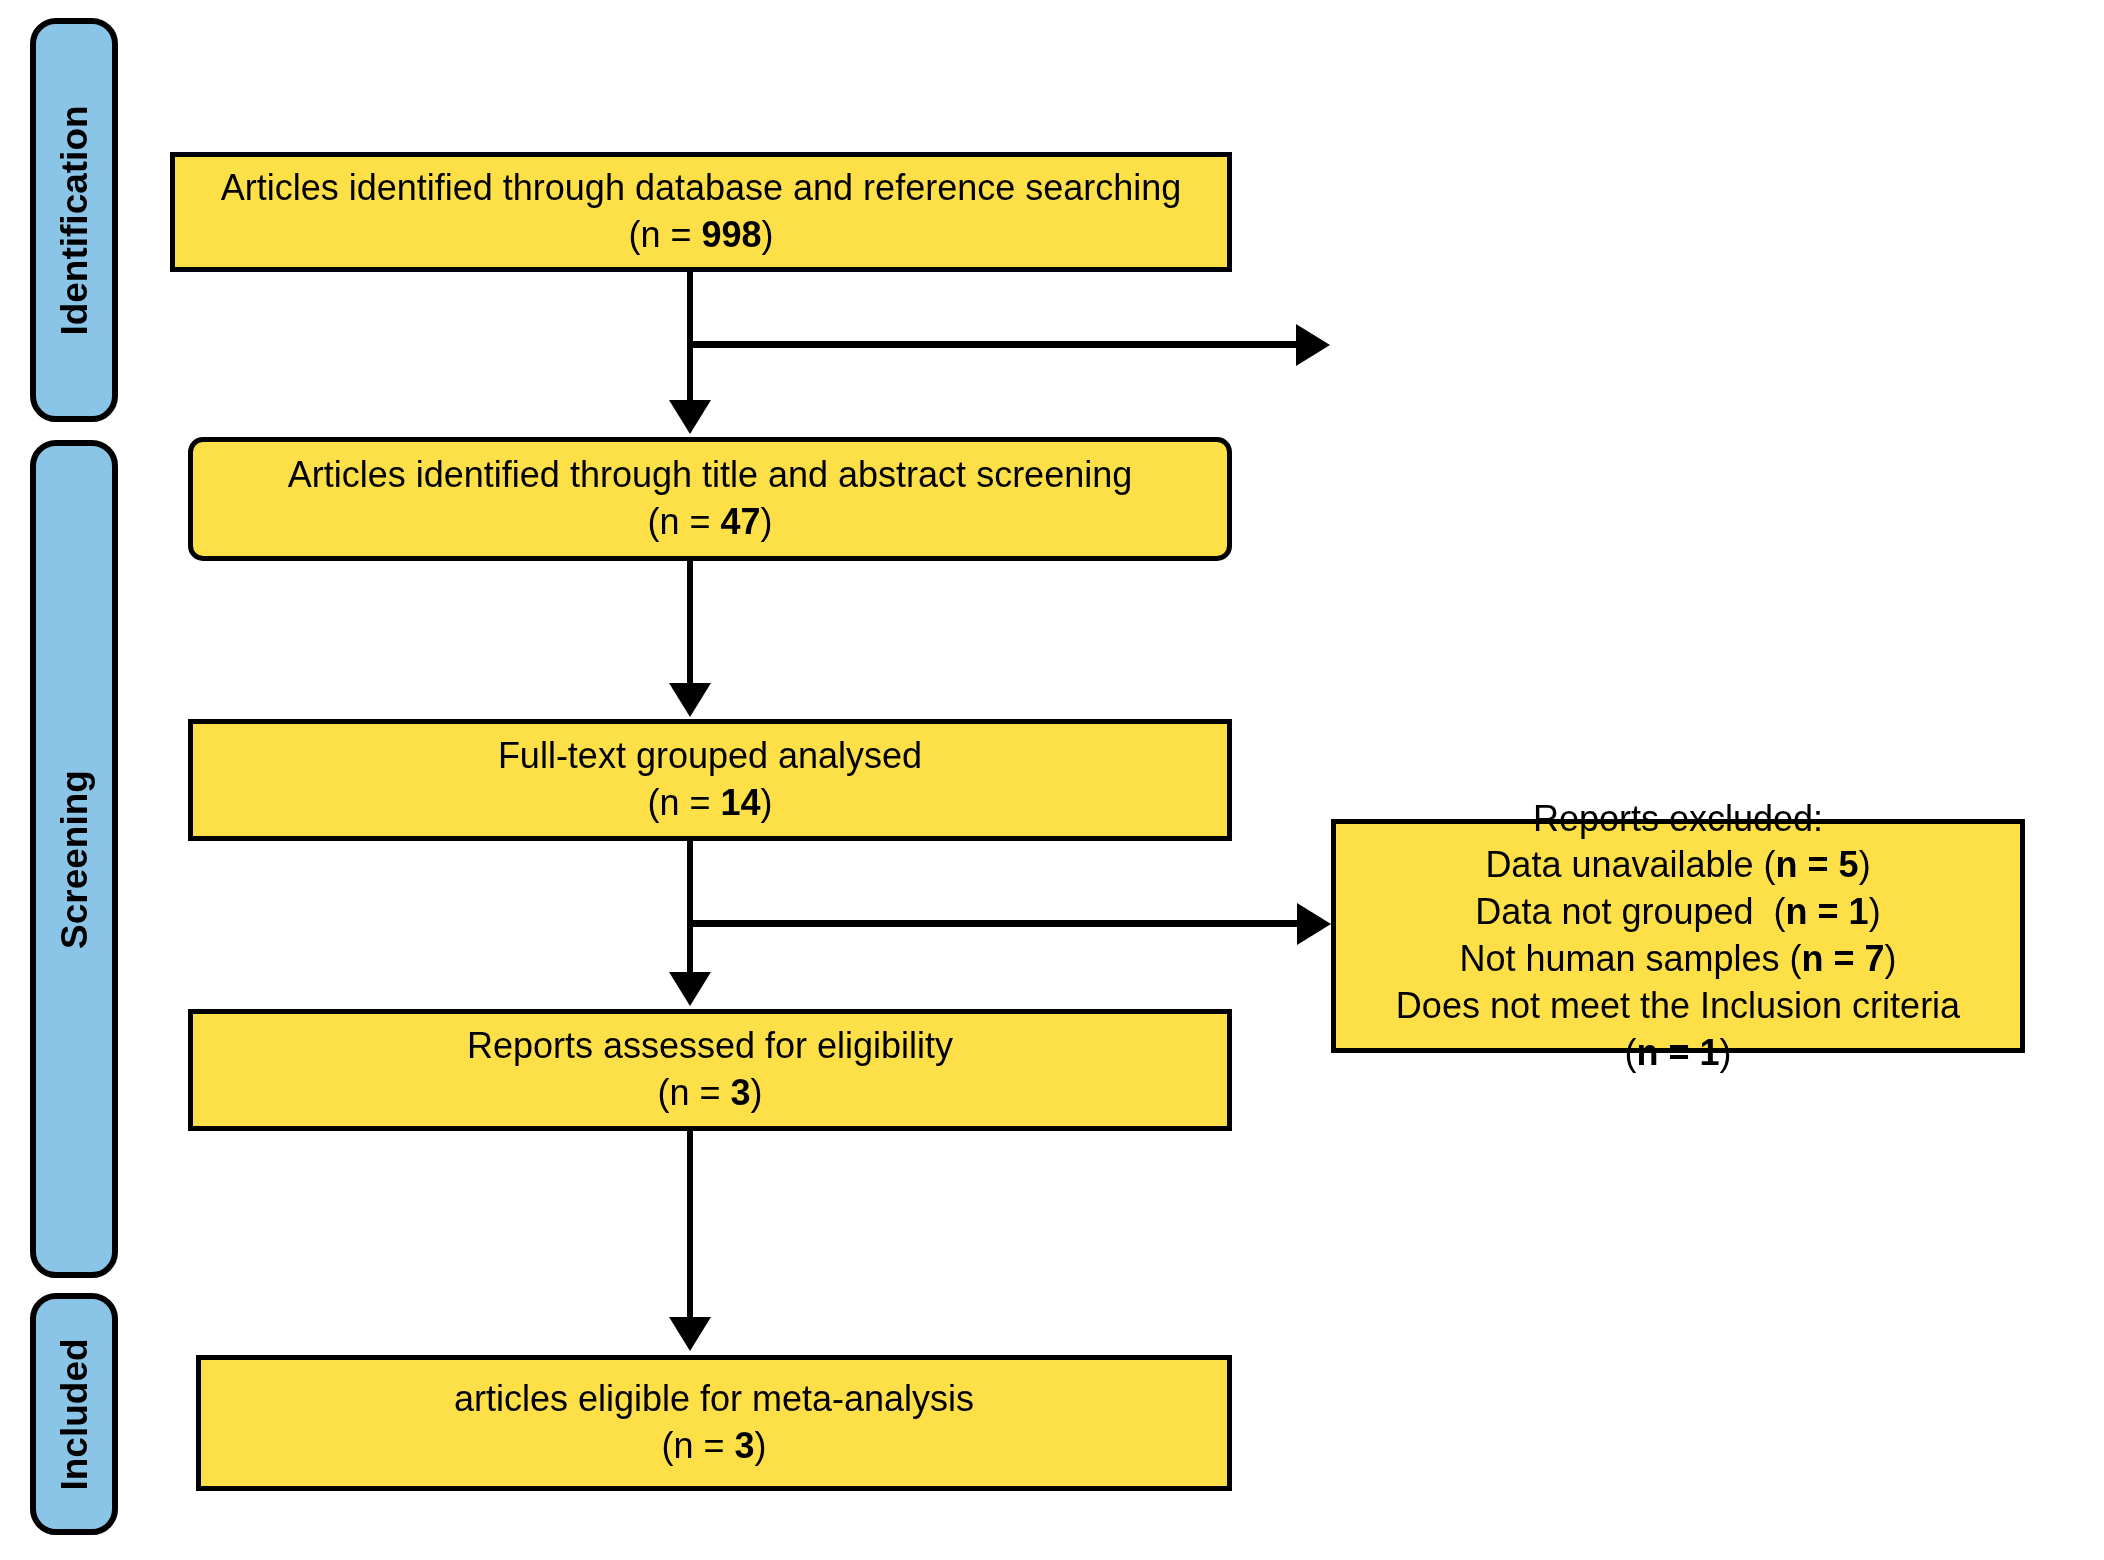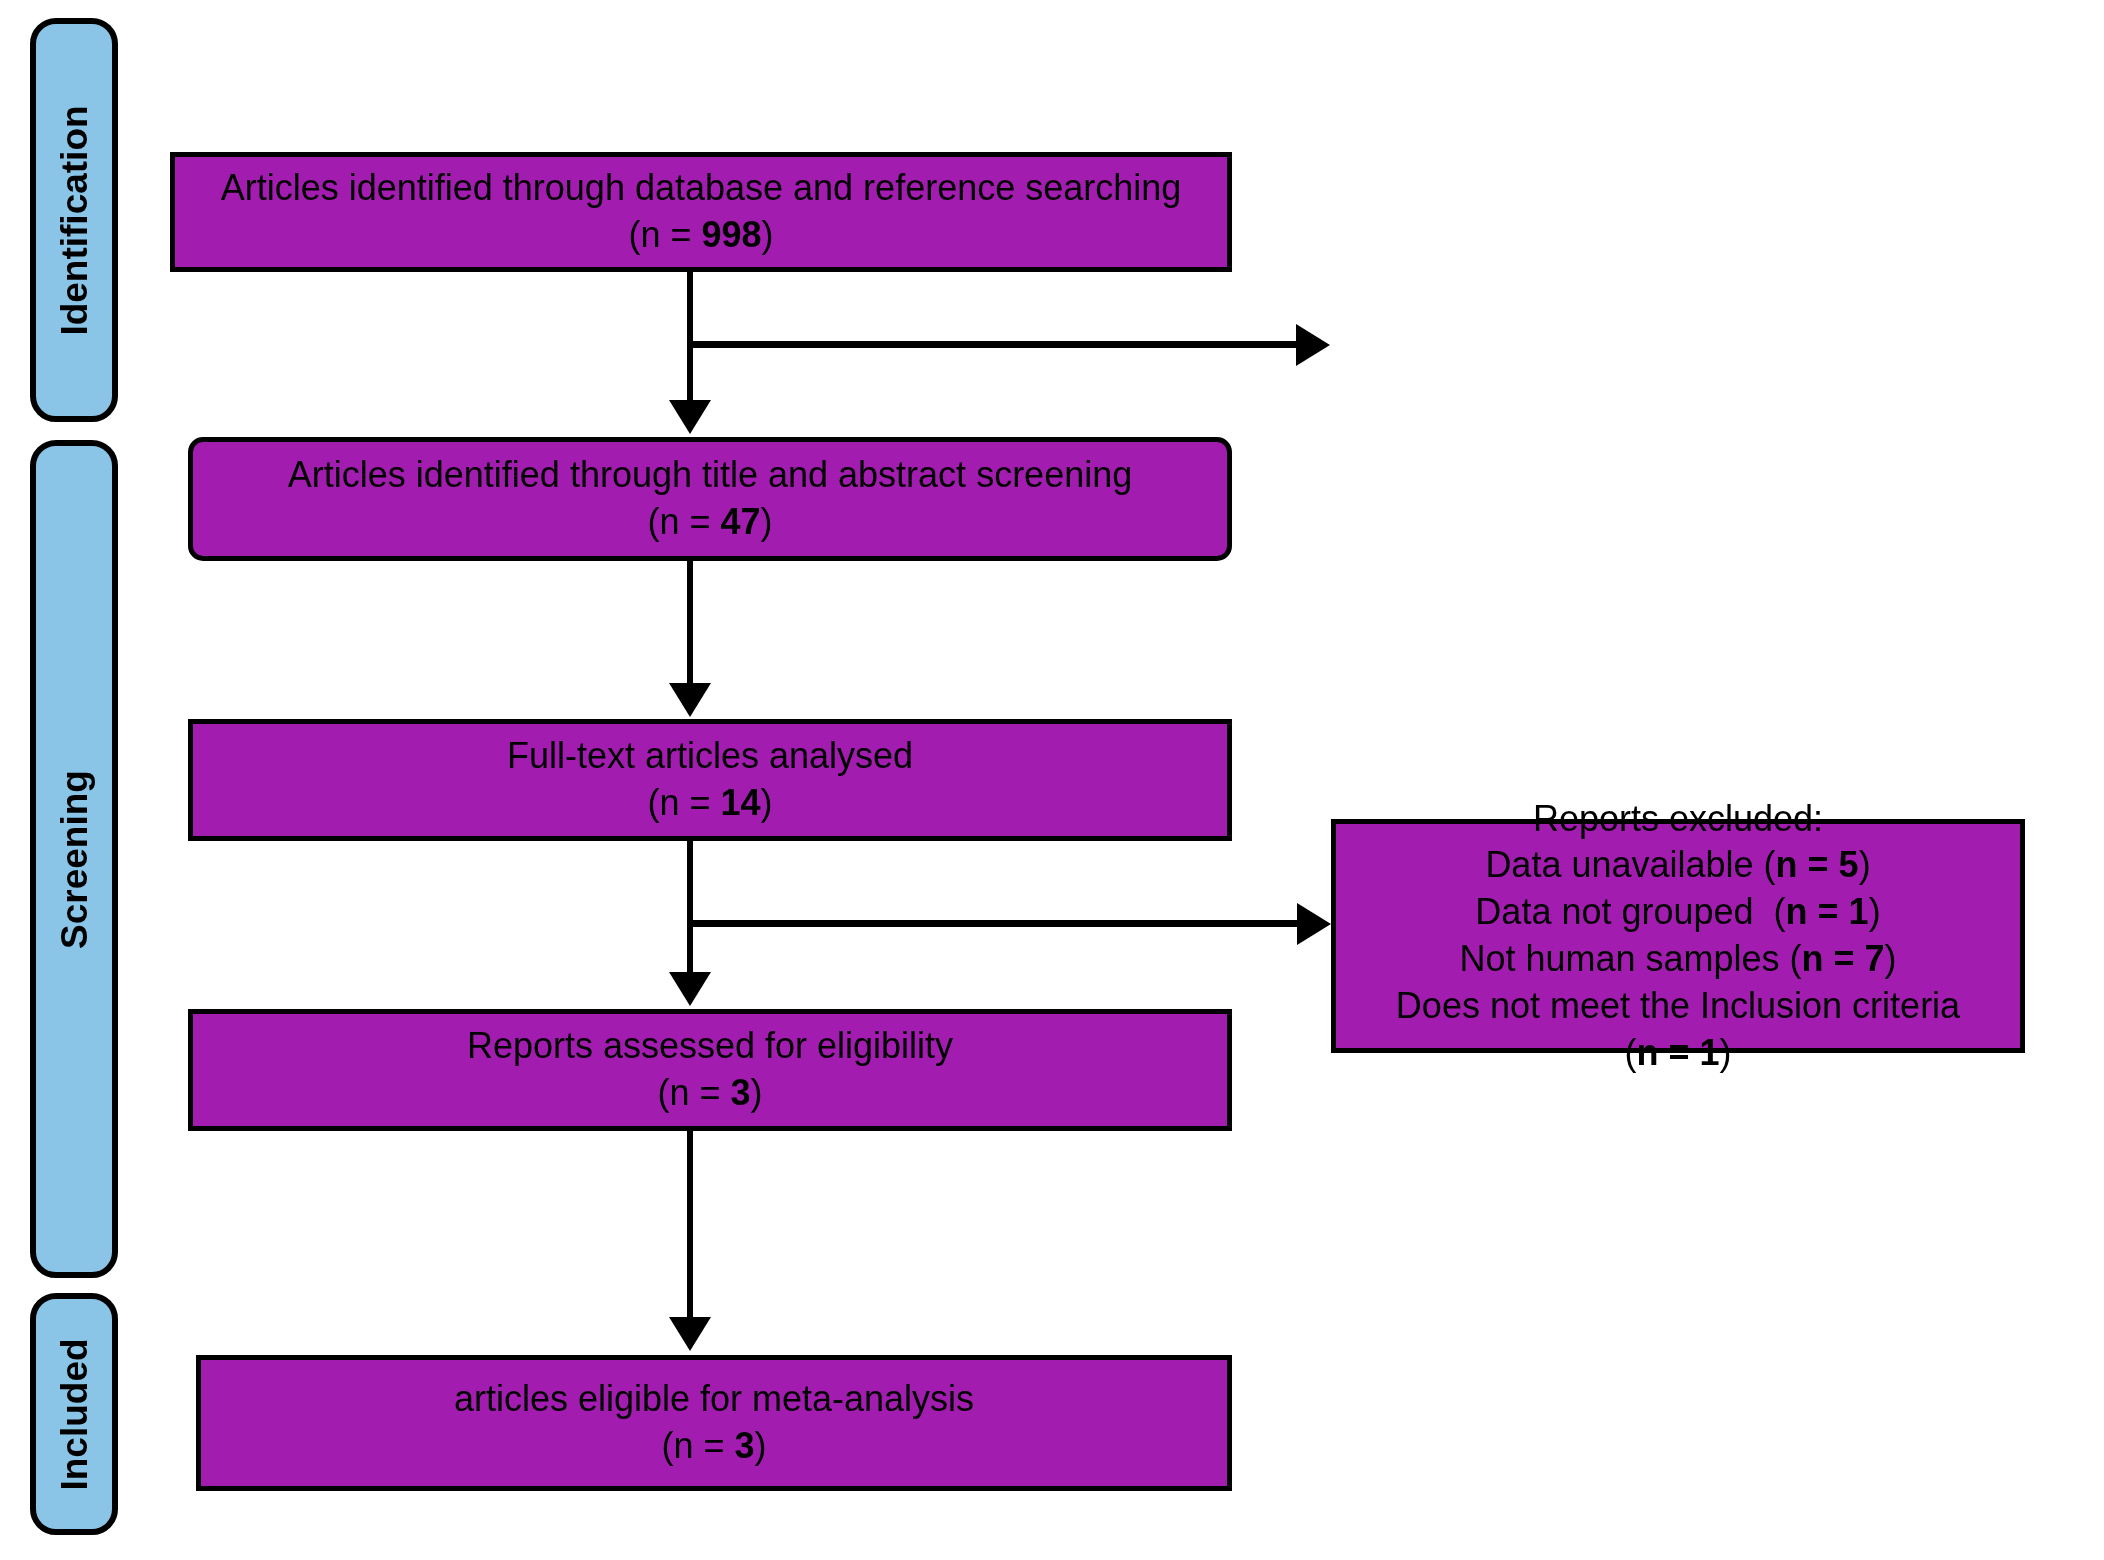--- a/index.html
+++ b/index.html
@@ -25,21 +25,21 @@
     white-space:nowrap;
     font-weight:bold;
     font-size:37px;
     letter-spacing:0px;
     line-height:1;
   }
 
   
   .box{
     position:absolute;
-    background:#a21caf;
+    background:#fde047;
     border:5px solid #000;
     box-sizing:border-box;
     display:flex;
     flex-direction:column;
     align-items:center;
     justify-content:center;
     text-align:center;
     font-size:36px;
     line-height:1.30;
   }
@@ -86,21 +86,21 @@
     <span class="line"><span>(n = </span><b>998</b><span>)</span></span>
   </div>
 
 
   <div class="box" style="left:188px;top:437px;width:1044px;height:124px;border-radius:15px;">
     <span class="line">Articles identified through title and abstract screening</span>
     <span class="line"><span>(n = </span><b>47</b><span>)</span></span>
   </div>
 
   <div class="box" style="left:188px;top:719px;width:1044px;height:122px;">
-    <span class="line">Full-text articles analysed</span>
+    <span class="line">Full-text grouped analysed</span>
     <span class="line"><span>(n = </span><b>14</b><span>)</span></span>
   </div>
 
   <div class="box" style="left:1331px;top:819px;width:694px;height:234px;">
     <span class="line">Reports excluded:</span>
 
     <span class="line"><span>Data unavailable </span><span>(</span><b>n = 5</b><span>)</span></span>
 
     <span class="line"><span>Data not grouped  </span><span>(</span><b>n = 1</b><span>)</span></span>
 

